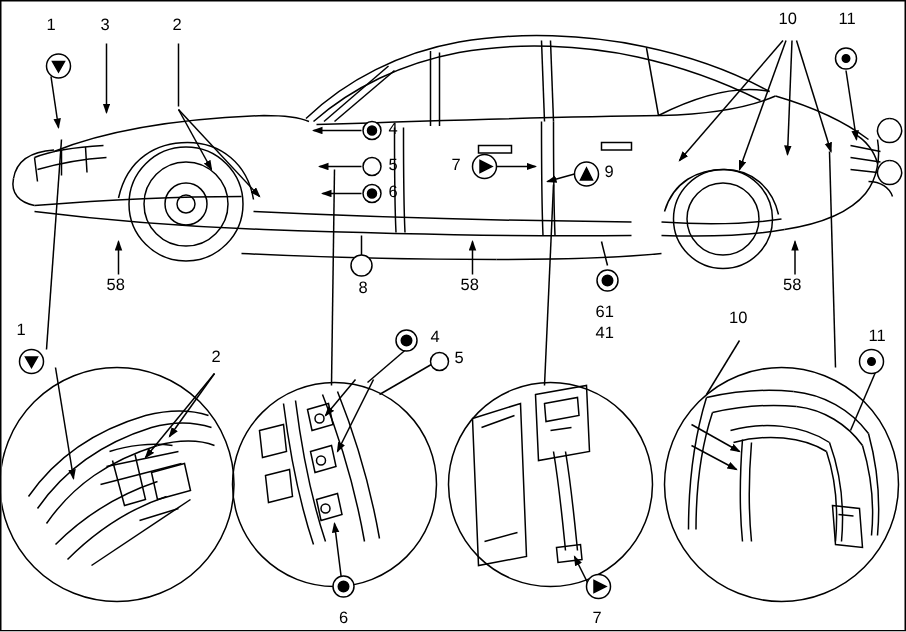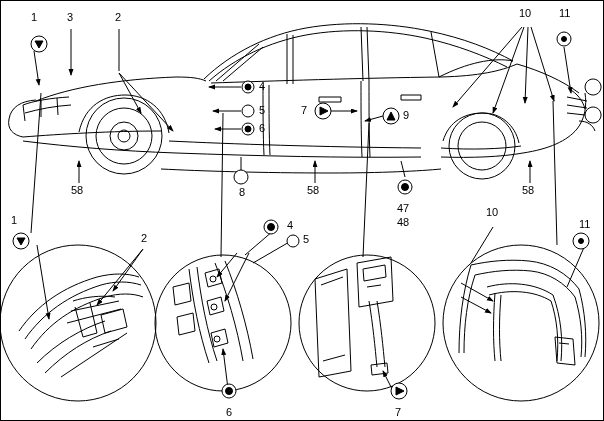--- a/index.html
+++ b/index.html
@@ -244,22 +244,22 @@
 <div class="lbl" style="left:258px; top:104px;">5</div>
 <div class="lbl" style="left:258px; top:122px;">6</div>
 <div class="lbl" style="left:300px; top:104px;">7</div>
 <div class="lbl" style="left:402px; top:109px;">9</div>
 <div class="lbl" style="left:238px; top:186px;">8</div>
 
 <div class="lbl" style="left:70px;  top:184px;">58</div>
 <div class="lbl" style="left:306px; top:184px;">58</div>
 <div class="lbl" style="left:521px; top:184px;">58</div>
 
-<div class="lbl" style="left:396px; top:202px;">47</div>
-<div class="lbl" style="left:396px; top:216px;">48</div>
+<div class="lbl" style="left:396px; top:202px;">61</div>
+<div class="lbl" style="left:396px; top:216px;">41</div>
 
 <div class="lbl" style="left:10px;  top:214px;">1</div>
 <div class="lbl" style="left:140px; top:232px;">2</div>
 <div class="lbl" style="left:286px; top:219px;">4</div>
 <div class="lbl" style="left:302px; top:233px;">5</div>
 <div class="lbl" style="left:225px; top:406px;">6</div>
 <div class="lbl" style="left:394px; top:406px;">7</div>
 <div class="lbl" style="left:485px; top:206px;">10</div>
 <div class="lbl" style="left:578px; top:218px;">11</div>
 

